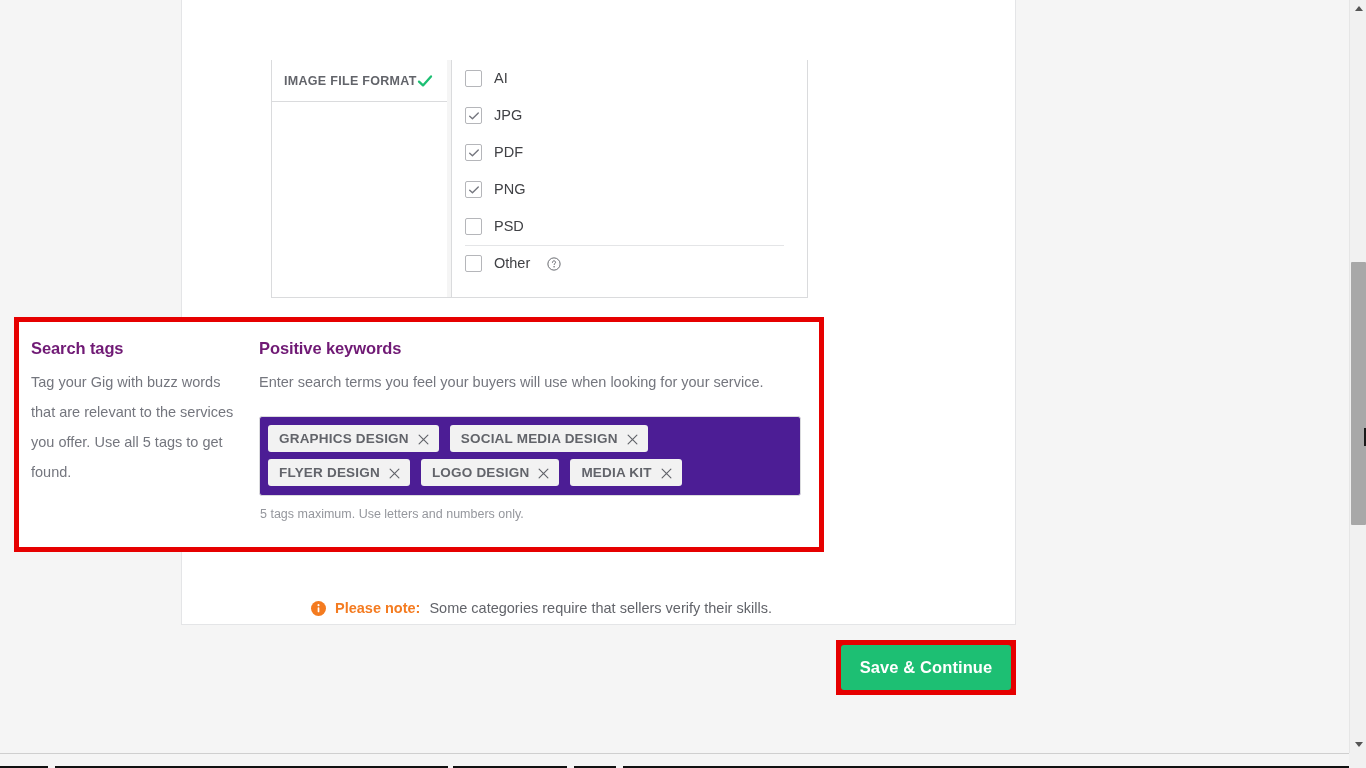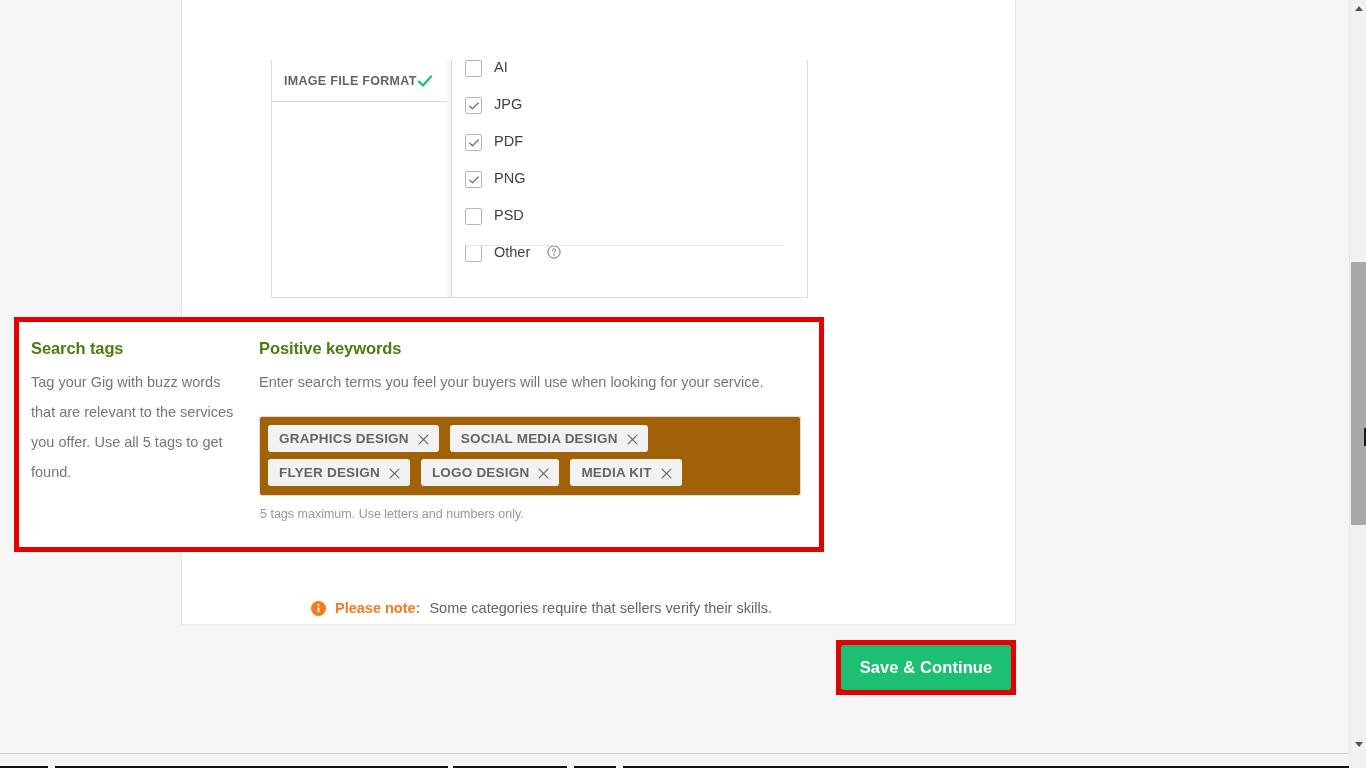--- a/index.html
+++ b/index.html
@@ -78,21 +78,21 @@
   }
 
   .meta-right {
     flex: 1 1 auto;
     background: #ffffff;
     padding: 0 0 0 13px;
   }
   .fmt-list { list-style: none; margin: 0; padding: 0; }
   .fmt-row {
     display: flex;
-    align-items: flex-start;
+    align-items: center;
     height: 37px;
     gap: 12px;
     position: relative;
   }
   .fmt-row.divided::before {
     content: "";
     position: absolute;
     left: 0; right: 23px; top: 0;
     height: 1px;
     background: #e4e5e7;
@@ -136,36 +136,36 @@
   .tags-left {
     width: 228px;
     flex: 0 0 228px;
     padding-right: 16px;
   }
   .tags-right { flex: 1 1 auto; }
 
   .sec-title {
     font-size: 16.5px;
     font-weight: 700;
-    color: #4d7c0f;
+    color: #701a75;
     margin: 0 0 9px 0;
     letter-spacing: -.1px;
   }
   .sec-desc {
     font-size: 14.5px;
     line-height: 30px;
     color: #74767e;
     margin: 0;
   }
 
   .tag-input-box {
     margin-top: 19px;
     border: 1px solid #dadbdd;
     border-radius: 3px;
-    background: #a16207;
+    background: #4c1d95;
     padding: 8px 8px 9px 8px;
     min-height: 76px;
     display: flex;
     flex-wrap: wrap;
     align-content: flex-start;
     gap: 7px 11px;
   }
   .chip {
     background: #f2f2f2;
     border-radius: 3px;

